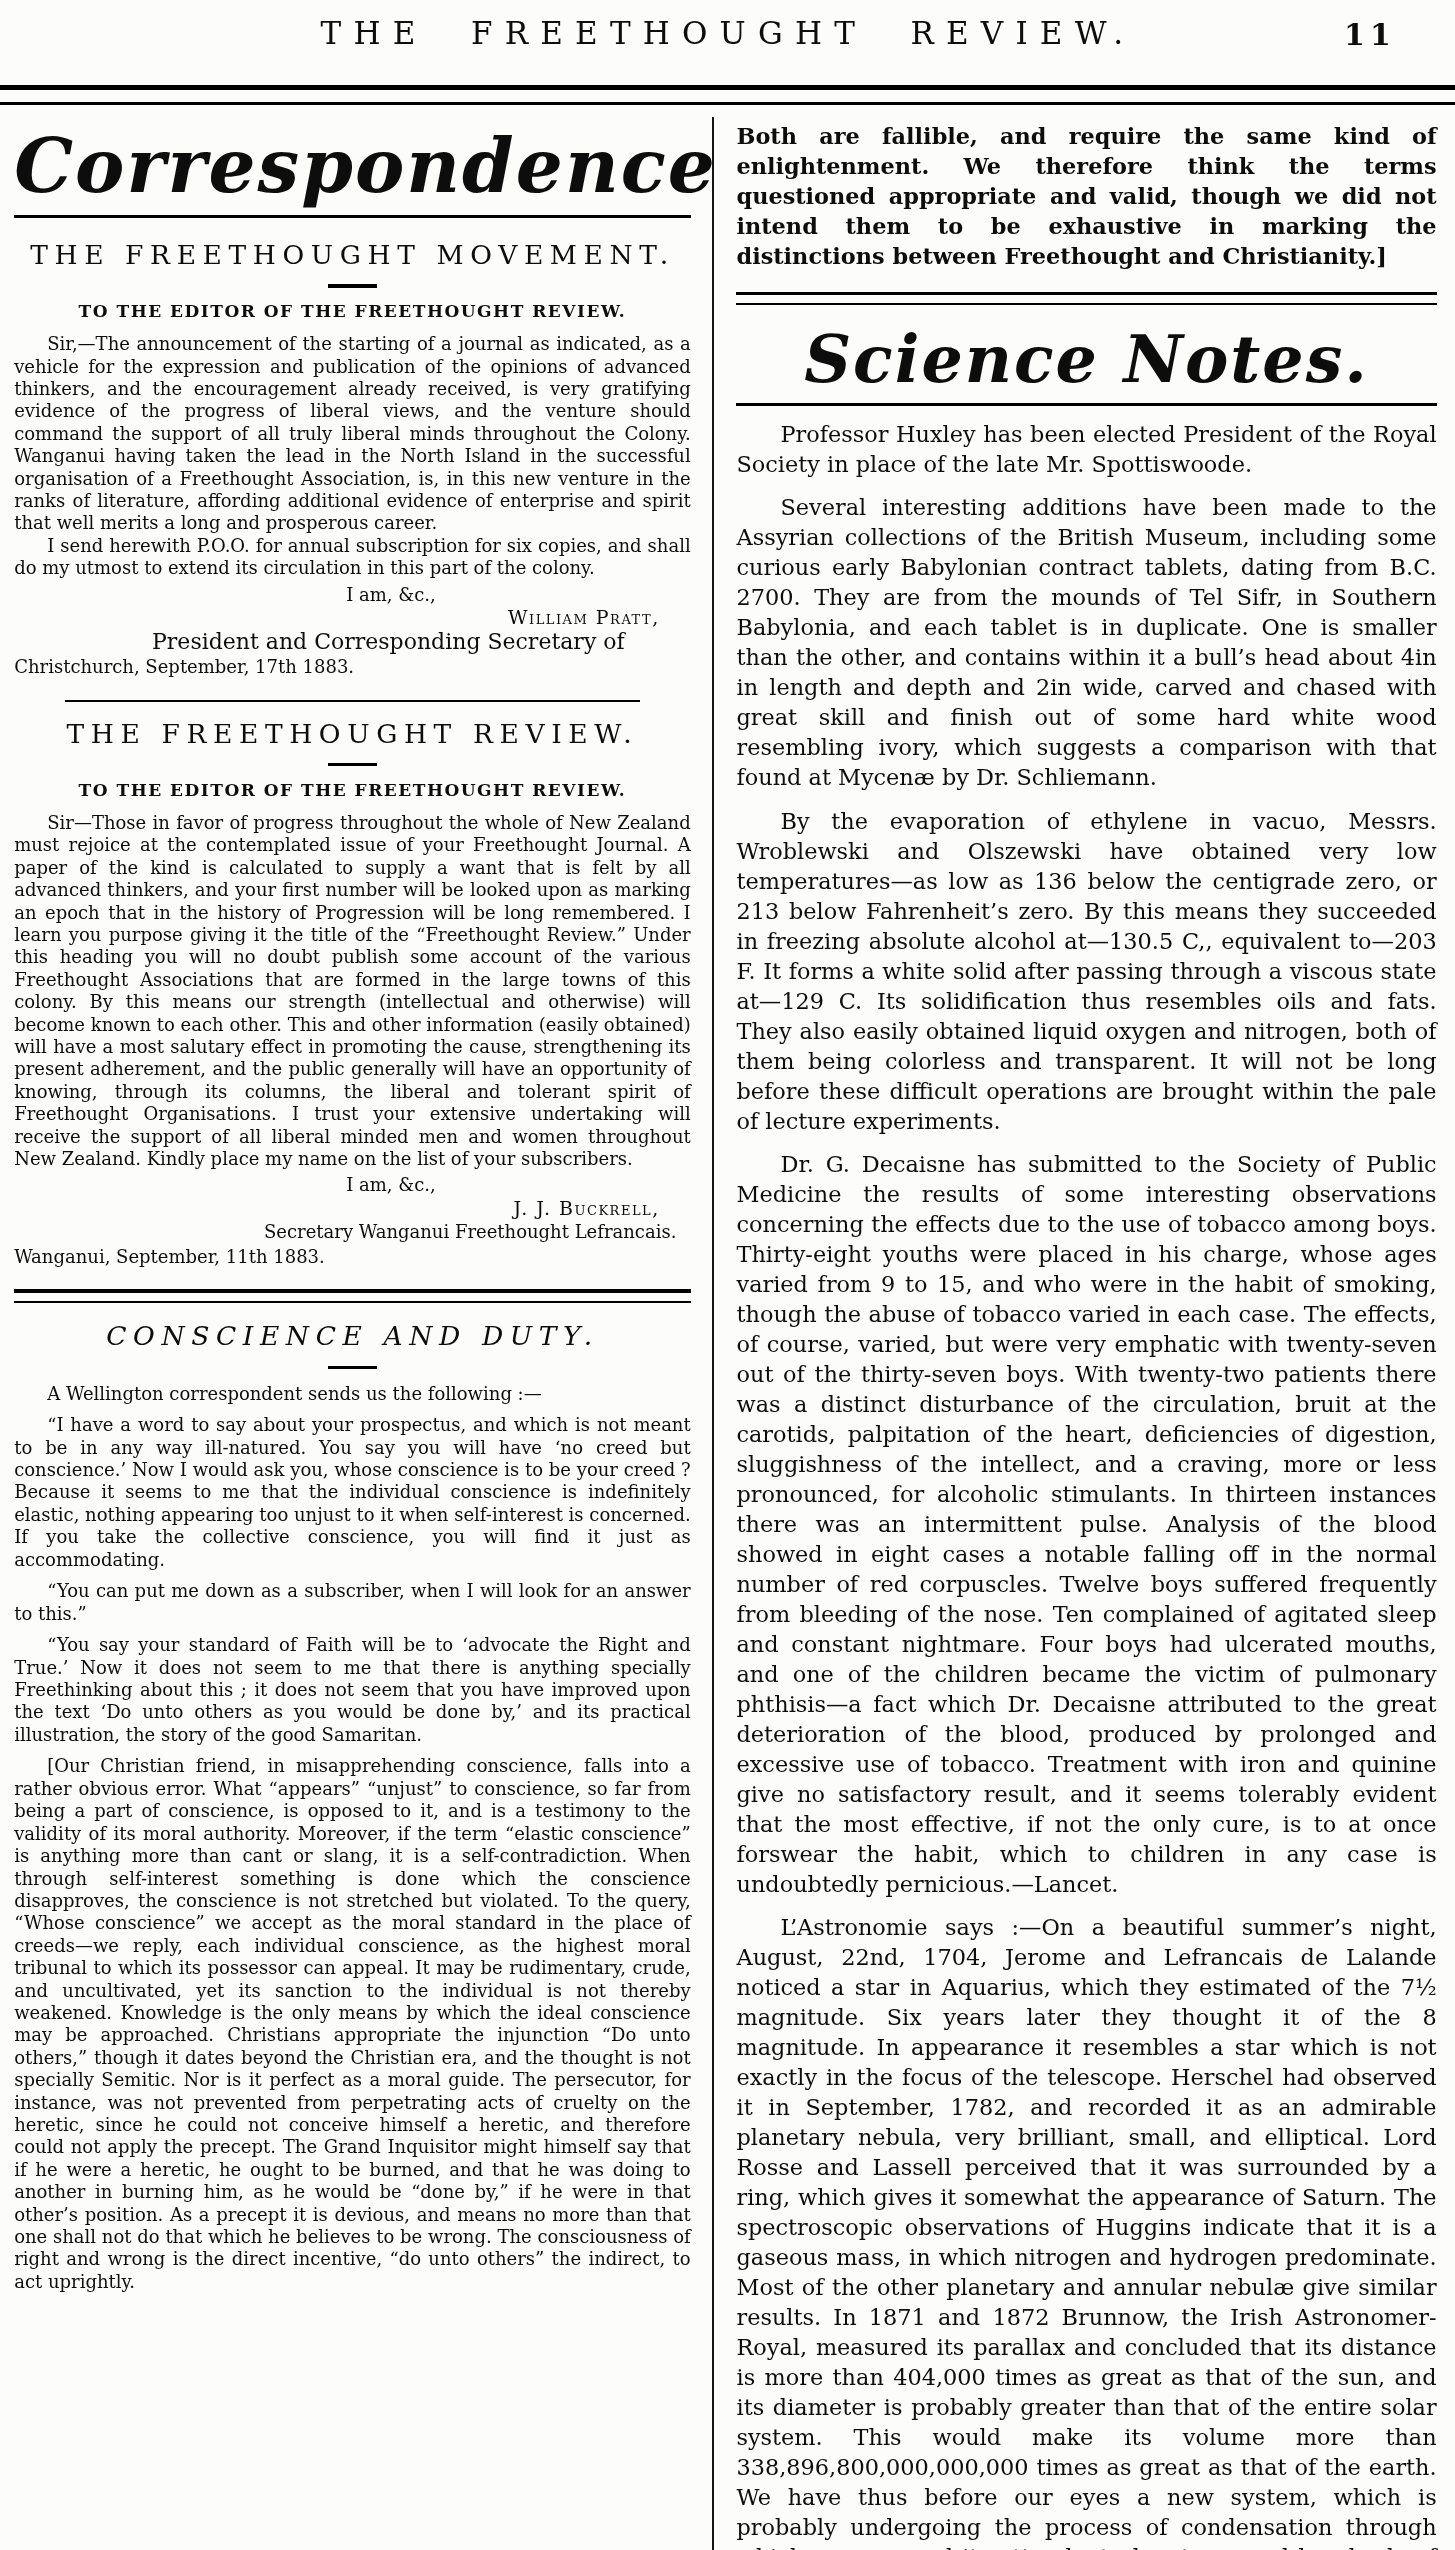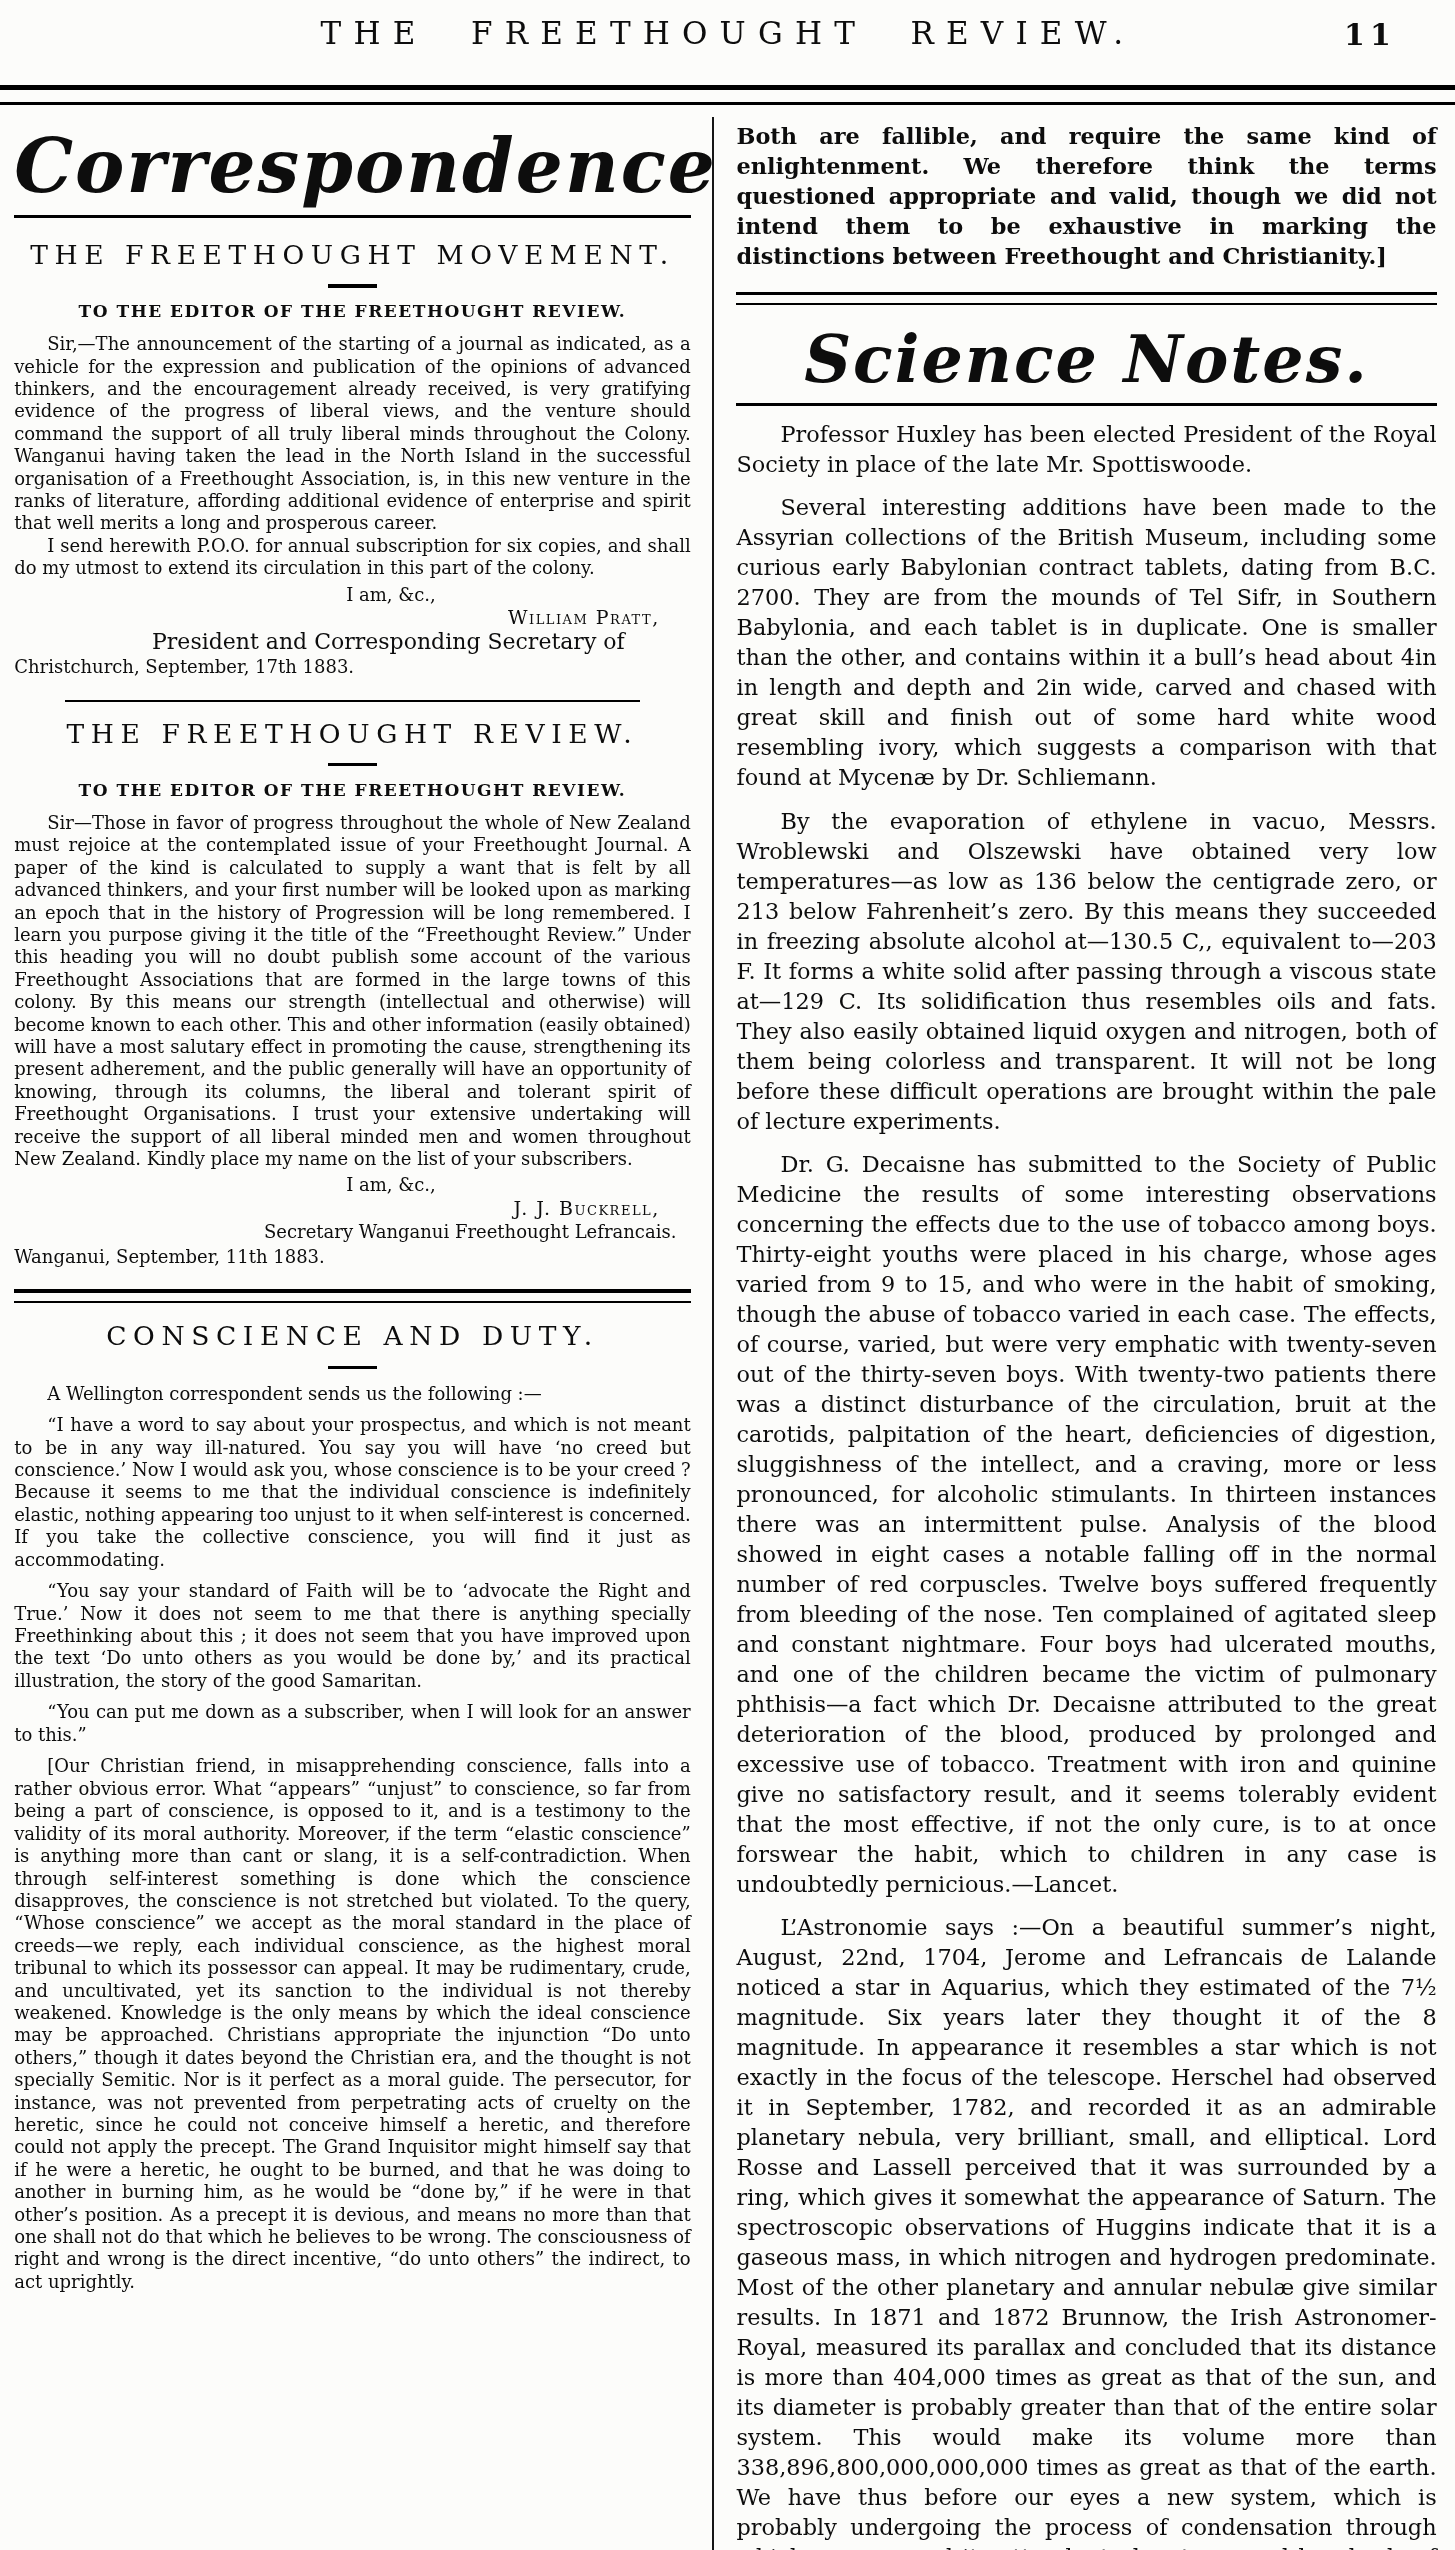--- a/index.html
+++ b/index.html
@@ -140,26 +140,26 @@
         <p class="sig-title2">Secretary Wanganui Freethought Lefrancais.</p>
         <p class="dateline">Wanganui, September, 11th 1883.</p>
       </article>
 
       <div class="double-rule-col">
         <div class="rule-a"></div>
         <div class="rule-b"></div>
       </div>
 
       <article>
-        <h2 class="section-head" style="margin-top:2px;">CONSCIENCE AND DUTY.</h2>
+        <h2 class="section-head" style="margin-top:2px;font-style:italic;">CONSCIENCE AND DUTY.</h2>
         <div class="short-dash"></div>
         <p class="body-sm indent">A Wellington correspondent sends us the following :—</p>
         <p class="body-sm indent gap">“I have a word to say about your prospectus, and which is not meant to be in any way ill-natured.  You say you will have ‘no creed but conscience.’  Now I would ask you, whose conscience is to be your creed ? Because it seems to me that the individual conscience is indefinitely elastic, nothing appearing too unjust to it when self-interest is concerned.  If you take the collective conscience, you will find it just as accommodating.</p>
+        <p class="body-sm indent gap">“You can put me down as a subscriber, when I will look for an answer to this.”</p>
         <p class="body-sm indent gap">“You say your standard of Faith will be to ‘advocate the Right and True.’  Now it does not seem to me that there is anything specially Freethinking about this ; it does not seem that you have improved upon the text ‘Do unto others as you would be done by,’ and its practical illustration, the story of the good Samaritan.</p>
-        <p class="body-sm indent gap">“You can put me down as a subscriber, when I will look for an answer to this.”</p>
         <p class="body-sm indent gap">[Our Christian friend, in misapprehending conscience, falls into a rather obvious error.  What “appears” “unjust” to conscience, so far from being a part of conscience, is opposed to it, and is a testimony to the validity of its moral authority.  Moreover, if the term “elastic conscience” is anything more than cant or slang, it is a self-contradiction. When through self-interest something is done which the conscience disapproves, the conscience is not stretched but violated.  To the query, “Whose conscience” we accept as the moral standard in the place of creeds—we reply, each individual conscience, as the highest moral tribunal to which its possessor can appeal.  It may be rudimentary, crude, and uncultivated, yet its sanction to the individual is not thereby weakened.  Knowledge is the only means by which the ideal conscience may be approached.  Christians appropriate the injunction “Do unto others,” though it dates beyond the Christian era, and the thought is not specially Semitic. Nor is it perfect as a moral guide.  The persecutor, for instance, was not prevented from perpetrating acts of cruelty on the heretic, since he could not conceive himself a heretic, and therefore could not apply the precept.  The Grand Inquisitor might himself say that if he were a heretic, he ought to be burned, and that he was doing to another in burning him, as he would be “done by,” if he were in that other’s position.  As a precept it is devious, and means no more than that one shall not do that which he believes to be wrong.  The consciousness of right and wrong is the direct incentive, “do unto others” the indirect, to act uprightly.</p>
       </article>
 
     </section>
 
     <div class="col-divider"></div>
 
     <section class="col col-right">
 
       <p class="body-lg continuation">Both are fallible, and require the same kind of enlightenment. We therefore think the terms questioned appropriate and valid, though we did not intend them to be exhaustive in marking the distinctions between Freethought and Christianity.]</p>

